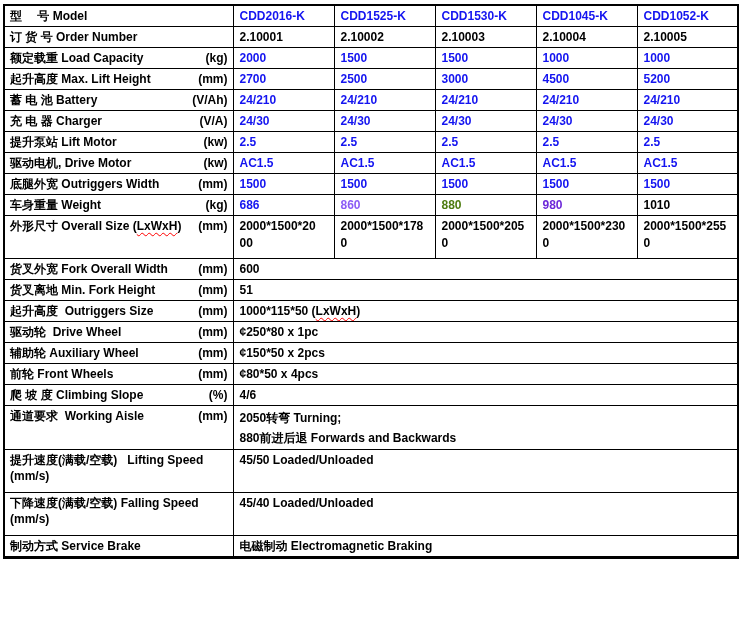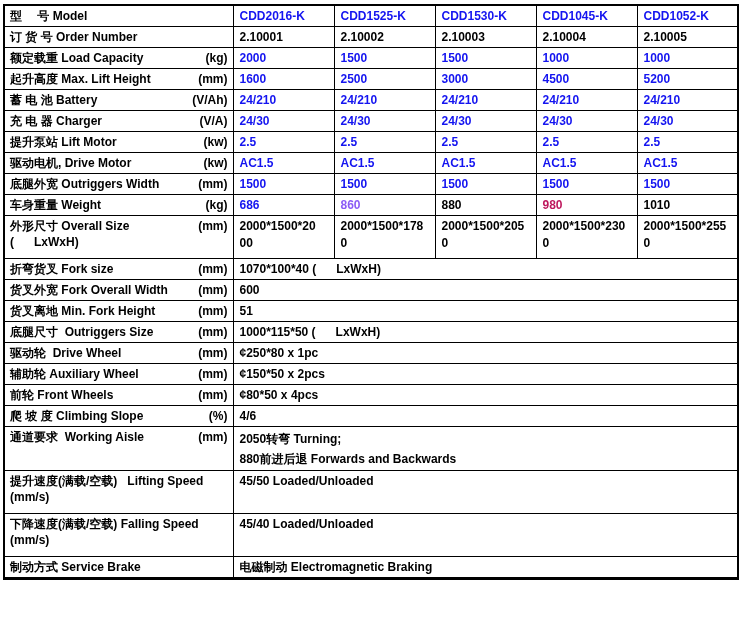--- a/index.html
+++ b/index.html
@@ -9,21 +9,21 @@
   table.spec{border:2px solid #000;border-bottom:3px solid #000;}
   table.spec td{border:1px solid #000;vertical-align:top;overflow:hidden;}
   tr.s{height:21px;}
   tr.d{height:43px;}
   td.lbl{padding:2px 5px 1px 5px;}
   .lw{display:flex;justify-content:space-between;line-height:16px;}
   .lw span{white-space:pre-wrap;}
   td.v{padding:2px 5px 1px 6px;line-height:17px;white-space:pre-line;}
   td.v2{line-height:20px;}
   .blue{color:#1414f0;}
-  .wavy{text-decoration-style:wavy;text-decoration-color:#ff0000;text-decoration-thickness:1px;text-underline-offset:2px;padding-left:20px;}
+  .wavy{text-decoration:underline;text-decoration-style:wavy;text-decoration-color:#ff0000;text-decoration-thickness:1px;text-underline-offset:2px;}
 </style>
 </head>
 <body>
 
 <div class="page">
   <table class="spec">
     <colgroup>
       <col style="width:229px">
         <col style="width:101px">
         <col style="width:101px">
@@ -73,21 +73,21 @@
       <td class="v blue">1000</td>
     </tr>
 
     <tr class="s">
       <td class="lbl">
             <div class="lw">
               <span>起升高度 Max. Lift Height</span>
               <span class="unit">(mm)</span>
             </div>
           </td>
-      <td class="v blue">1600</td>
+      <td class="v blue">2700</td>
       <td class="v blue">2500</td>
       <td class="v blue">3000</td>
       <td class="v blue">4500</td>
       <td class="v blue">5200</td>
     </tr>
 
     <tr class="s">
       <td class="lbl">
             <div class="lw">
               <span>蓄 电 池 Battery</span>
@@ -159,22 +159,22 @@
 
     <tr class="s">
       <td class="lbl">
             <div class="lw">
               <span>车身重量 Weight</span>
               <span class="unit">(kg)</span>
             </div>
           </td>
       <td class="v" style="color:#1414f0">686</td>
       <td class="v" style="color:#8b5cf6">860</td>
-      <td class="v" style="color:#000000">880</td>
-      <td class="v" style="color:#be185d">980</td>
+      <td class="v" style="color:#4d7c0f">880</td>
+      <td class="v" style="color:#6d28d9">980</td>
       <td class="v" style="color:#000000">1010</td>
     </tr>
 
     <tr class="d">
       <td class="lbl">
             <div class="lw">
               <span><span>外形尺寸 Overall Size (</span><span class="wavy">LxWxH</span><span>)</span></span>
               <span class="unit">(mm)</span>
             </div>
           </td>
@@ -183,29 +183,20 @@
       <td class="v">2000*1500*178
 0</td>
       <td class="v">2000*1500*205
 0</td>
       <td class="v">2000*1500*230
 0</td>
       <td class="v">2000*1500*255
 0</td>
     </tr>
 
-    <tr class="s">
-      <td class="lbl">
-            <div class="lw">
-              <span>折弯货叉 Fork size</span>
-              <span class="unit">(mm)</span>
-            </div>
-          </td>
-      <td class="v" colspan="5"><span>1070*100*40 (</span><span class="wavy">LxWxH</span><span>)</span></td>
-    </tr>
 
     <tr class="s">
       <td class="lbl">
             <div class="lw">
               <span>货叉外宽 Fork Overall Width</span>
               <span class="unit">(mm)</span>
             </div>
           </td>
       <td class="v" colspan="5">600</td>
     </tr>
@@ -216,21 +207,21 @@
               <span>货叉离地 Min. Fork Height</span>
               <span class="unit">(mm)</span>
             </div>
           </td>
       <td class="v" colspan="5">51</td>
     </tr>
 
     <tr class="s">
       <td class="lbl">
             <div class="lw">
-              <span>底腿尺寸  Outriggers Size</span>
+              <span>起升高度  Outriggers Size</span>
               <span class="unit">(mm)</span>
             </div>
           </td>
       <td class="v" colspan="5"><span>1000*115*50 (</span><span class="wavy">LxWxH</span><span>)</span></td>
     </tr>
 
     <tr class="s">
       <td class="lbl">
             <div class="lw">
               <span>驱动轮  Drive Wheel</span>

